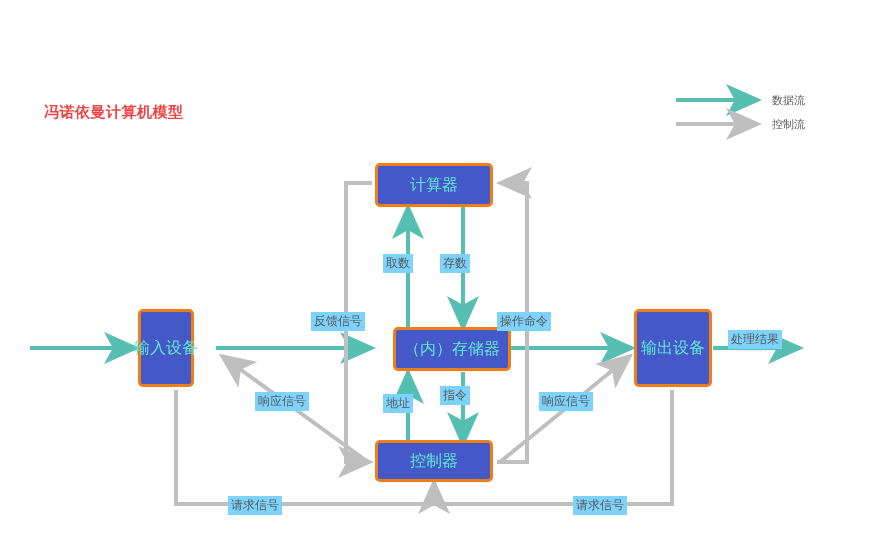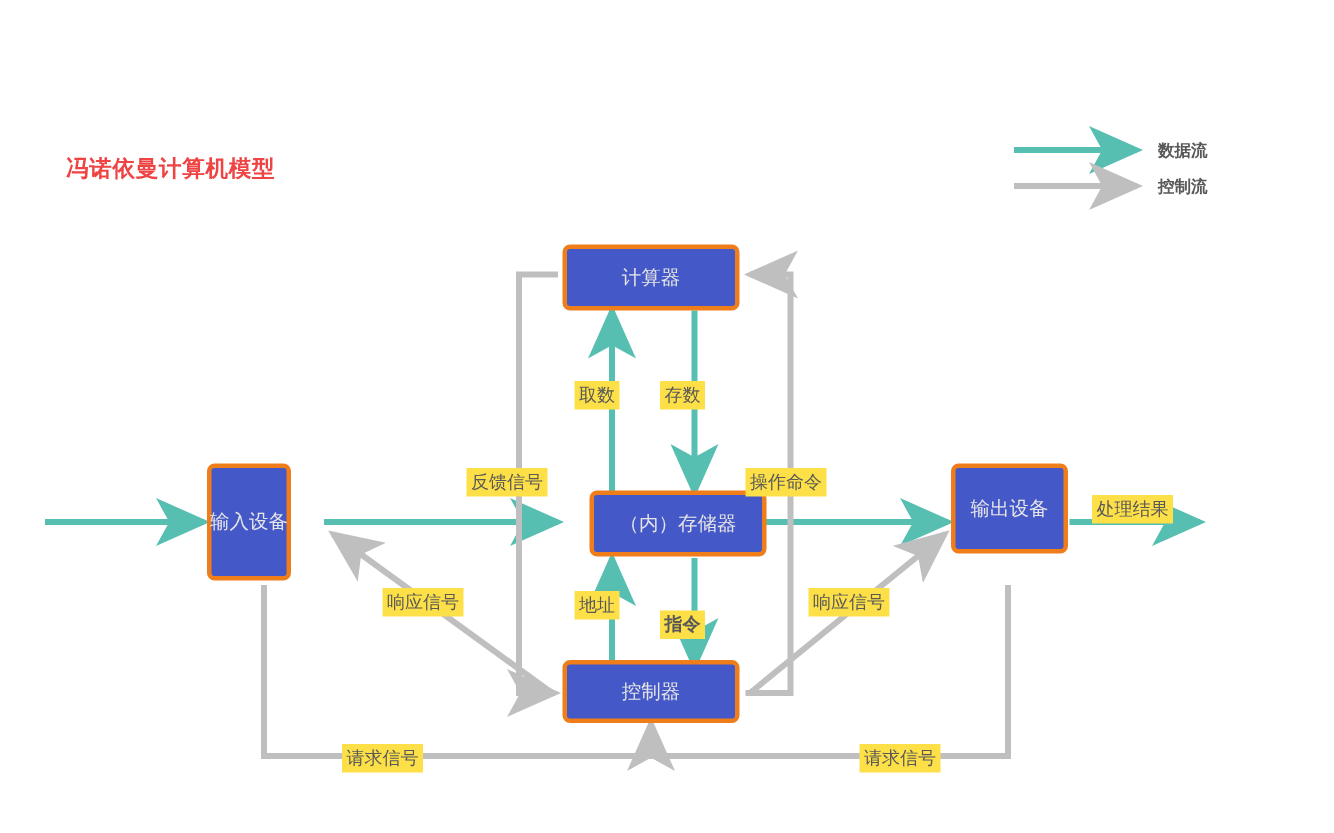--- a/index.html
+++ b/index.html
@@ -33,45 +33,44 @@
     color: #ef4444;
     letter-spacing: 0.5px;
     white-space: nowrap;
   }
   .node {
     position: absolute;
     box-sizing: border-box;
     background: #4558c8;
     border: 3px solid #ef7d1a;
     border-radius: 5px;
-    color: #e5e5e5;
-    font-size: 13px;
+    color: #5eead4;
+    font-size: 16px;
     display: flex;
     align-items: center;
     justify-content: center;
     text-align: center;
     white-space: nowrap;
     z-index: 5;
   }
   .edge-label {
     position: absolute;
     font-size: 12px;
     color: #595959;
     white-space: nowrap;
-    background: #fde047;
+    background: #7dd3fc;
     padding: 1px 3px;
     z-index: 6;
   }
   .legend-label {
     position: absolute;
     font-size: 11px;
     color: #595959;
     white-space: nowrap;
     z-index: 6;
-    font-weight: bold;
   }
 </style>
 </head>
 <body>
 
 <div id="canvas">
 
   <div class="title">冯诺依曼计算机模型</div>
 
   <svg id="diagram-svg" viewBox="0 0 889 555" xmlns="http://www.w3.org/2000/svg">
@@ -125,31 +124,31 @@
   </div>
 
   <div class="node" style="left:375px; top:440px; width:118px; height:42px;">
     <span>控制器</span>
   </div>
 
   <div class="node" style="left:138px; top:309px; width:56px; height:78px;">
     <span>输入设备</span>
   </div>
 
-  <div class="node" style="left:634px; top:309px; width:78px; height:60px;">
+  <div class="node" style="left:634px; top:309px; width:78px; height:78px;">
     <span>输出设备</span>
   </div>
 
   <div class="edge-label" style="left:383px; top:254px;">取数</div>
 
   <div class="edge-label" style="left:440px; top:254px;">存数</div>
 
   <div class="edge-label" style="left:383px; top:394px;">地址</div>
 
-  <div class="edge-label" style="left:440px; top:407px;font-weight:bold;">指令</div>
+  <div class="edge-label" style="left:440px; top:386px;">指令</div>
 
   <div class="edge-label" style="left:311px; top:312px;">反馈信号</div>
 
   <div class="edge-label" style="left:497px; top:312px;text-align:right;">操作命令</div>
 
   <div class="edge-label" style="left:255px; top:392px;">响应信号</div>
 
   <div class="edge-label" style="left:539px; top:392px;">响应信号</div>
 
   <div class="edge-label" style="left:228px; top:496px;">请求信号</div>

